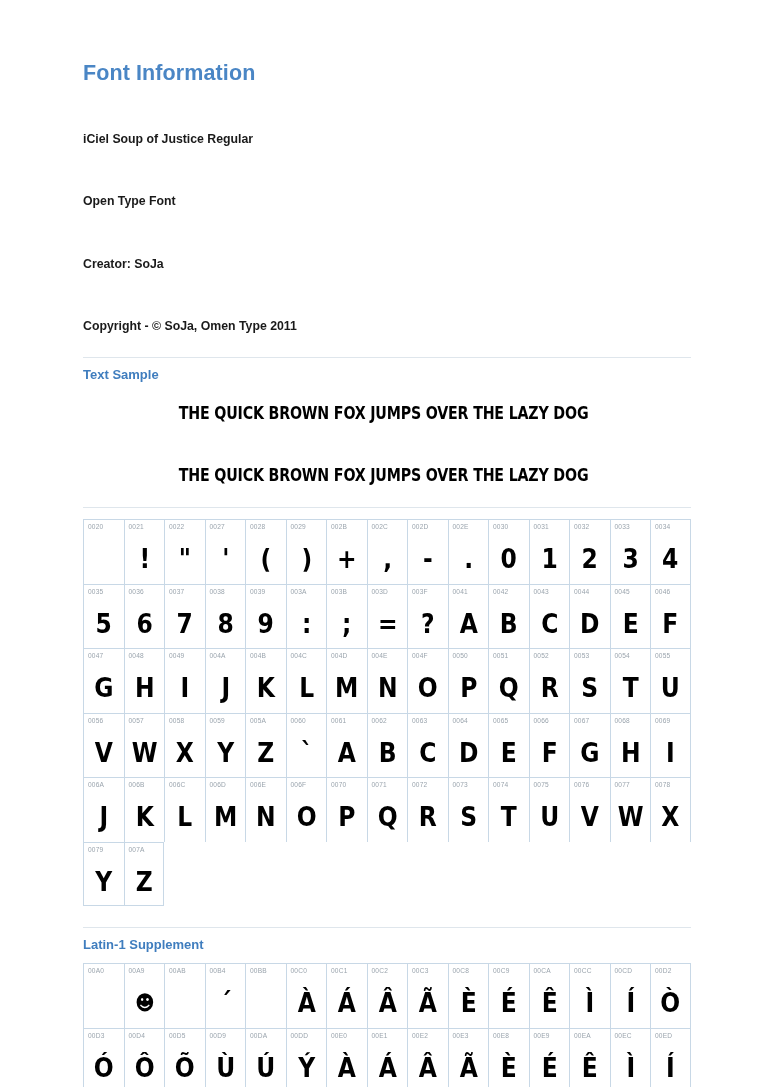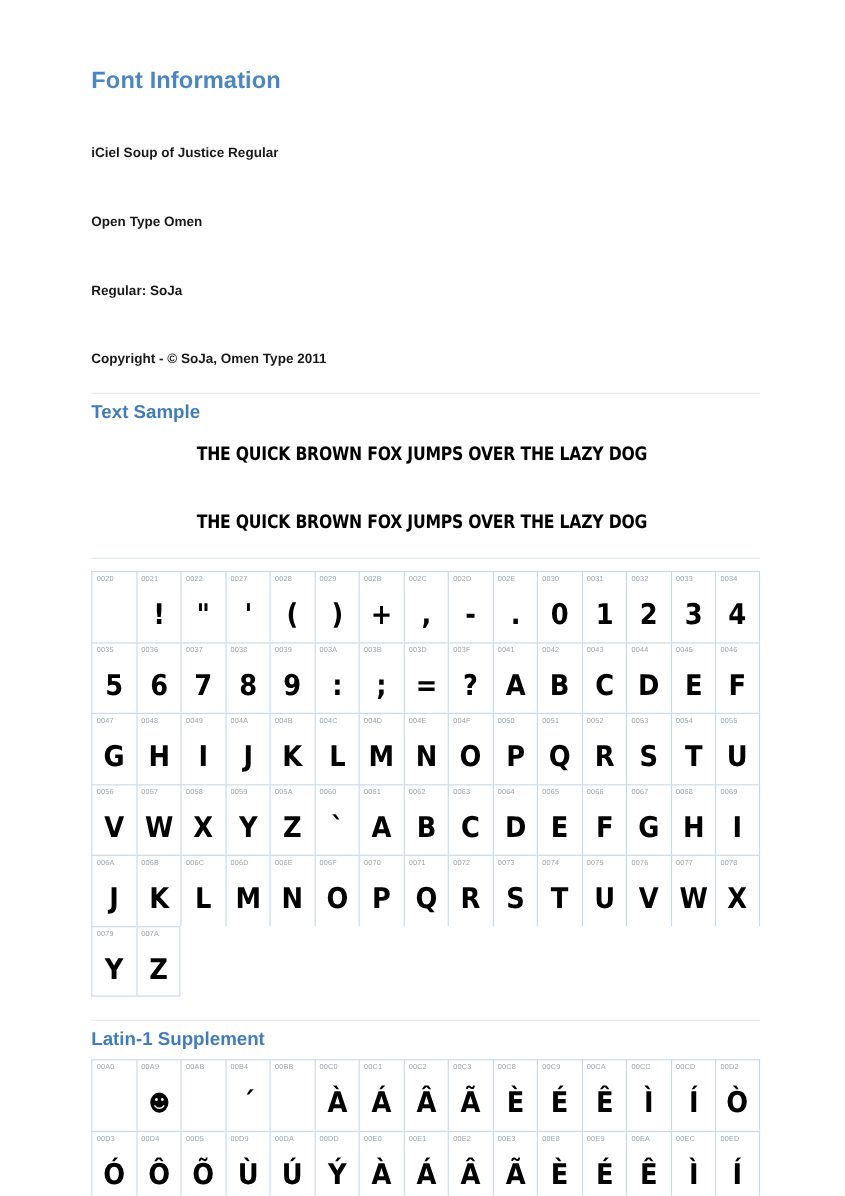--- a/index.html
+++ b/index.html
@@ -49,21 +49,21 @@
   .section {
     margin-top: 21px;
   }
   .section-rule {
     border-top: 1px solid #dfe6ec;
     height: 0;
     margin: 0 0 9px 0;
     width: 608px;
   }
   .section-title {
-    font-size: 17px;
+    font-size: 13px;
     font-weight: bold;
     color: #3f7dbe;
     margin: 0;
     line-height: 15px;
   }
 
   
   .samples {
     margin-top: 20px;
   }
@@ -145,22 +145,22 @@
 </style>
 </head>
 <body>
 
 <div class="page">
   <div class="content">
 
     <div>
       <h1 class="doc-title">Font Information</h1>
       <div class="meta-line">iCiel Soup of Justice Regular</div>
-      <div class="meta-line">Open Type Omen</div>
-      <div class="meta-line">Regular: SoJa</div>
+      <div class="meta-line">Open Type Font</div>
+      <div class="meta-line">Creator: SoJa</div>
       <div class="meta-line">Copyright - © SoJa, Omen Type 2011</div>
     </div>
 
     <div class="section">
       <div class="section-rule"></div>
       <div class="section-title">Text Sample</div>
       <div class="samples">
         <div class="sample-line">THE QUICK BROWN FOX JUMPS OVER THE LAZY DOG</div>
         <div class="sample-gap"></div>
         <div class="sample-line">THE QUICK BROWN FOX JUMPS OVER THE LAZY DOG</div>

